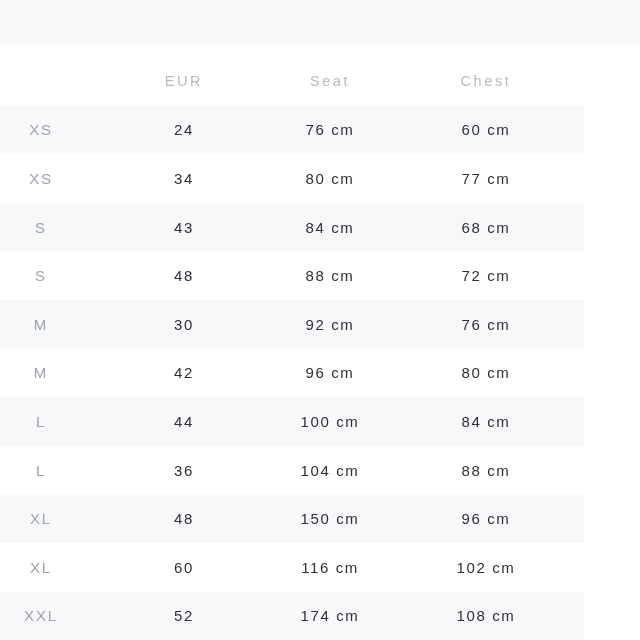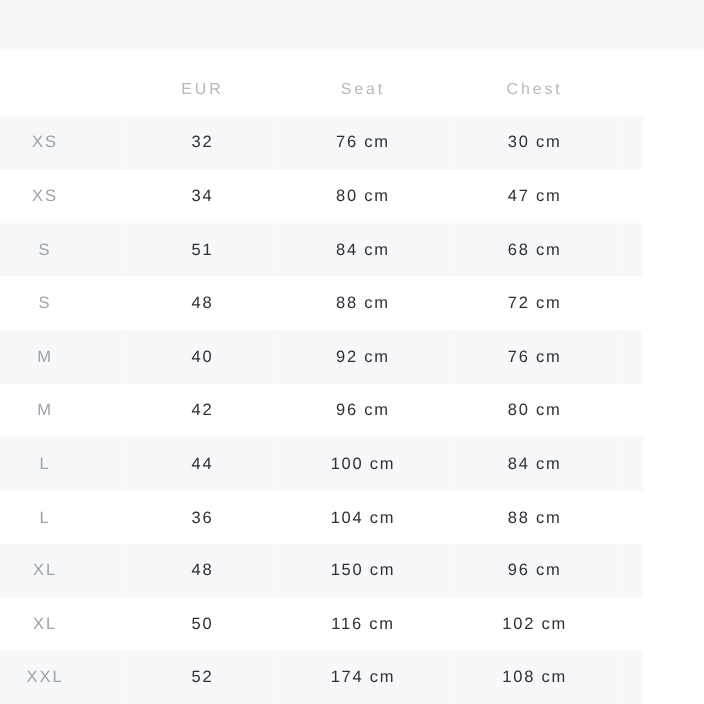--- a/index.html
+++ b/index.html
@@ -111,49 +111,49 @@
           <th></th>
           <th>EUR</th>
           <th>Seat</th>
           <th>Chest</th>
           <th>Seat</th>
         </tr>
       </thead>
       <tbody id="table-body">
           <tr class="stripe-on">
             <td class="size-cell">XS</td>
-            <td>32</td>
+            <td>24</td>
             <td>76 cm</td>
-            <td>30 cm</td>
+            <td>60 cm</td>
             <td>84 cm</td>
           </tr>
           <tr class="stripe-off">
             <td class="size-cell">XS</td>
             <td>34</td>
             <td>80 cm</td>
-            <td>47 cm</td>
+            <td>77 cm</td>
             <td>88 cm</td>
           </tr>
           <tr class="stripe-on">
             <td class="size-cell">S</td>
-            <td>51</td>
+            <td>43</td>
             <td>84 cm</td>
             <td>68 cm</td>
             <td>92 cm</td>
           </tr>
           <tr class="stripe-off">
             <td class="size-cell">S</td>
             <td>48</td>
             <td>88 cm</td>
             <td>72 cm</td>
             <td>96 cm</td>
           </tr>
           <tr class="stripe-on">
             <td class="size-cell">M</td>
-            <td>40</td>
+            <td>30</td>
             <td>92 cm</td>
             <td>76 cm</td>
             <td>100 cm</td>
           </tr>
           <tr class="stripe-off">
             <td class="size-cell">M</td>
             <td>42</td>
             <td>96 cm</td>
             <td>80 cm</td>
             <td>104 cm</td>
@@ -174,21 +174,21 @@
           </tr>
           <tr class="stripe-on">
             <td class="size-cell">XL</td>
             <td>48</td>
             <td>150 cm</td>
             <td>96 cm</td>
             <td>113 cm</td>
           </tr>
           <tr class="stripe-off">
             <td class="size-cell">XL</td>
-            <td>50</td>
+            <td>60</td>
             <td>116 cm</td>
             <td>102 cm</td>
             <td>118 cm</td>
           </tr>
           <tr class="stripe-on">
             <td class="size-cell">XXL</td>
             <td>52</td>
             <td>174 cm</td>
             <td>108 cm</td>
             <td>123 cm</td>

